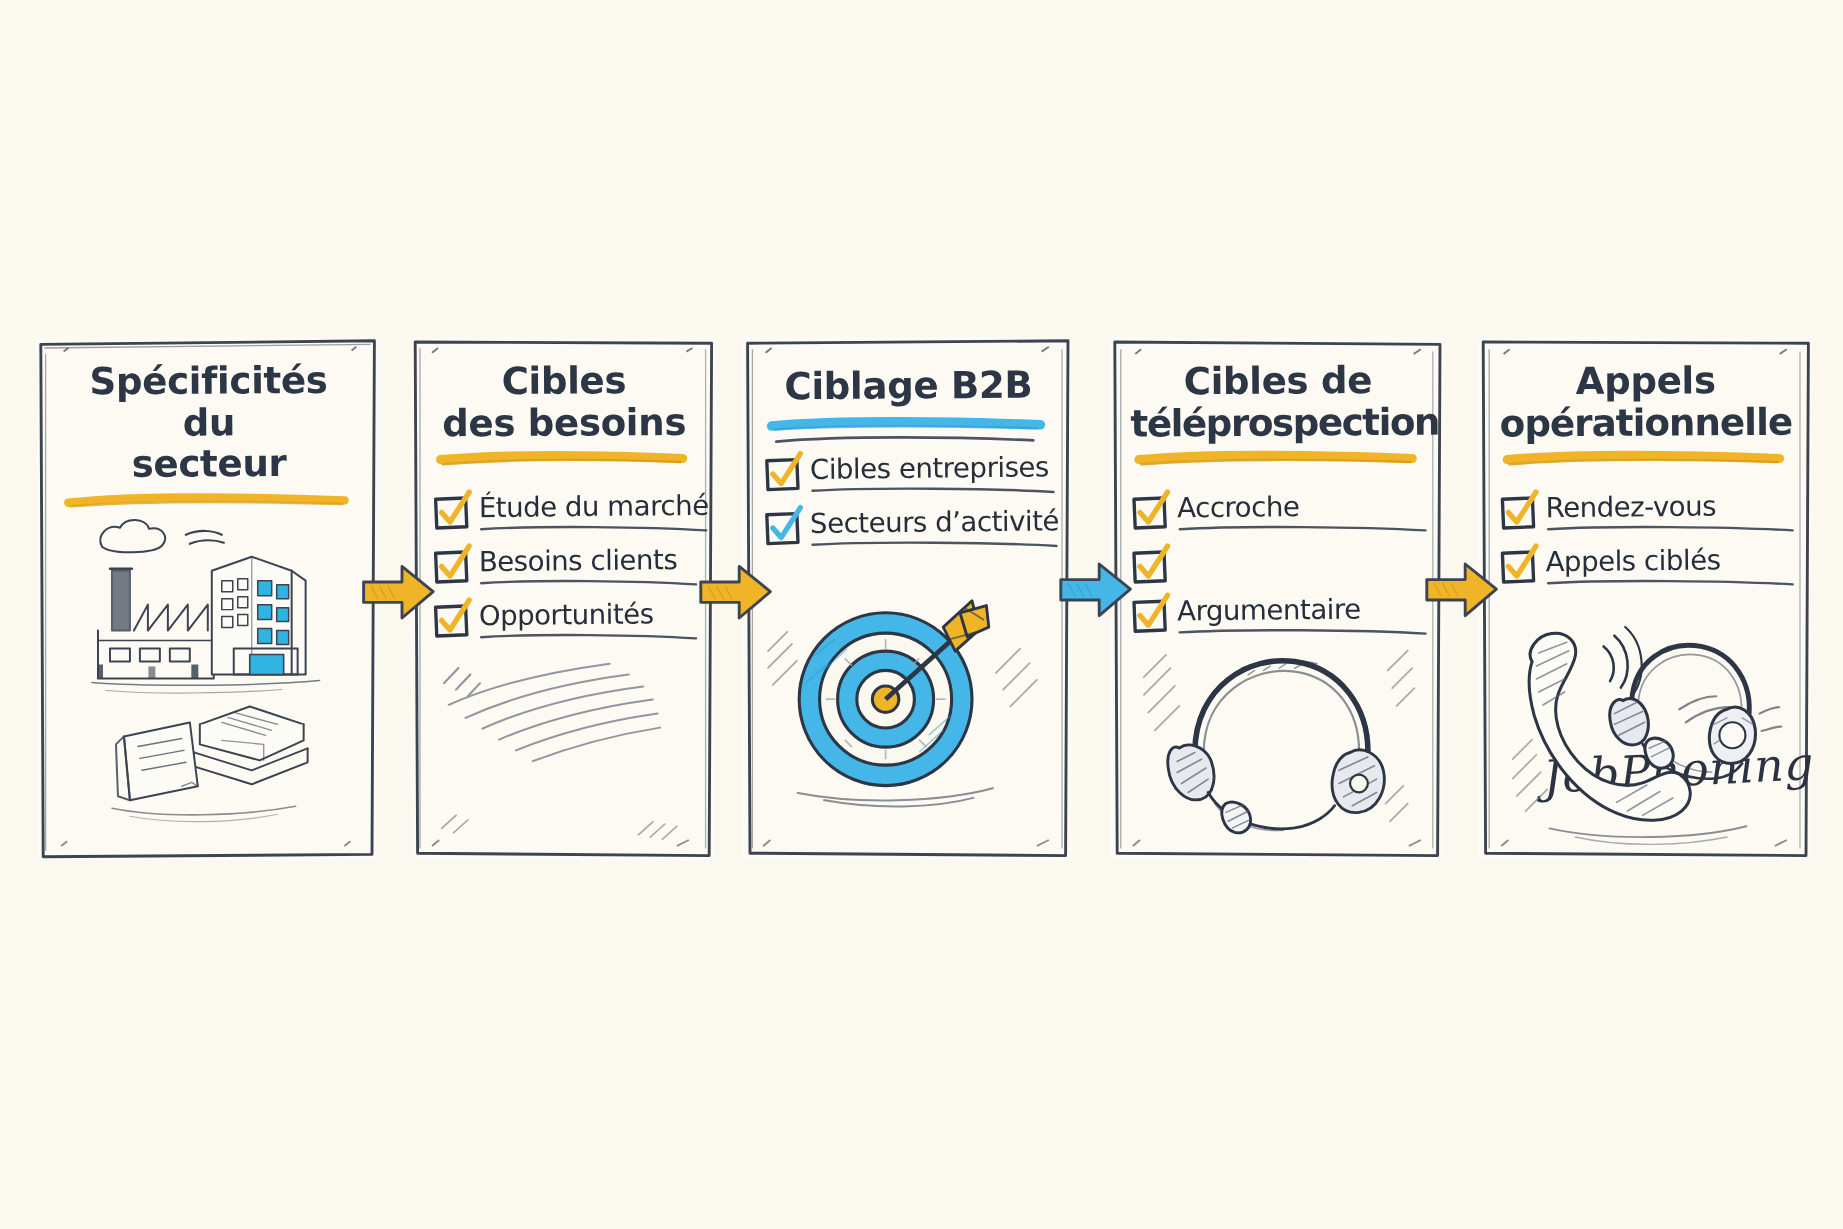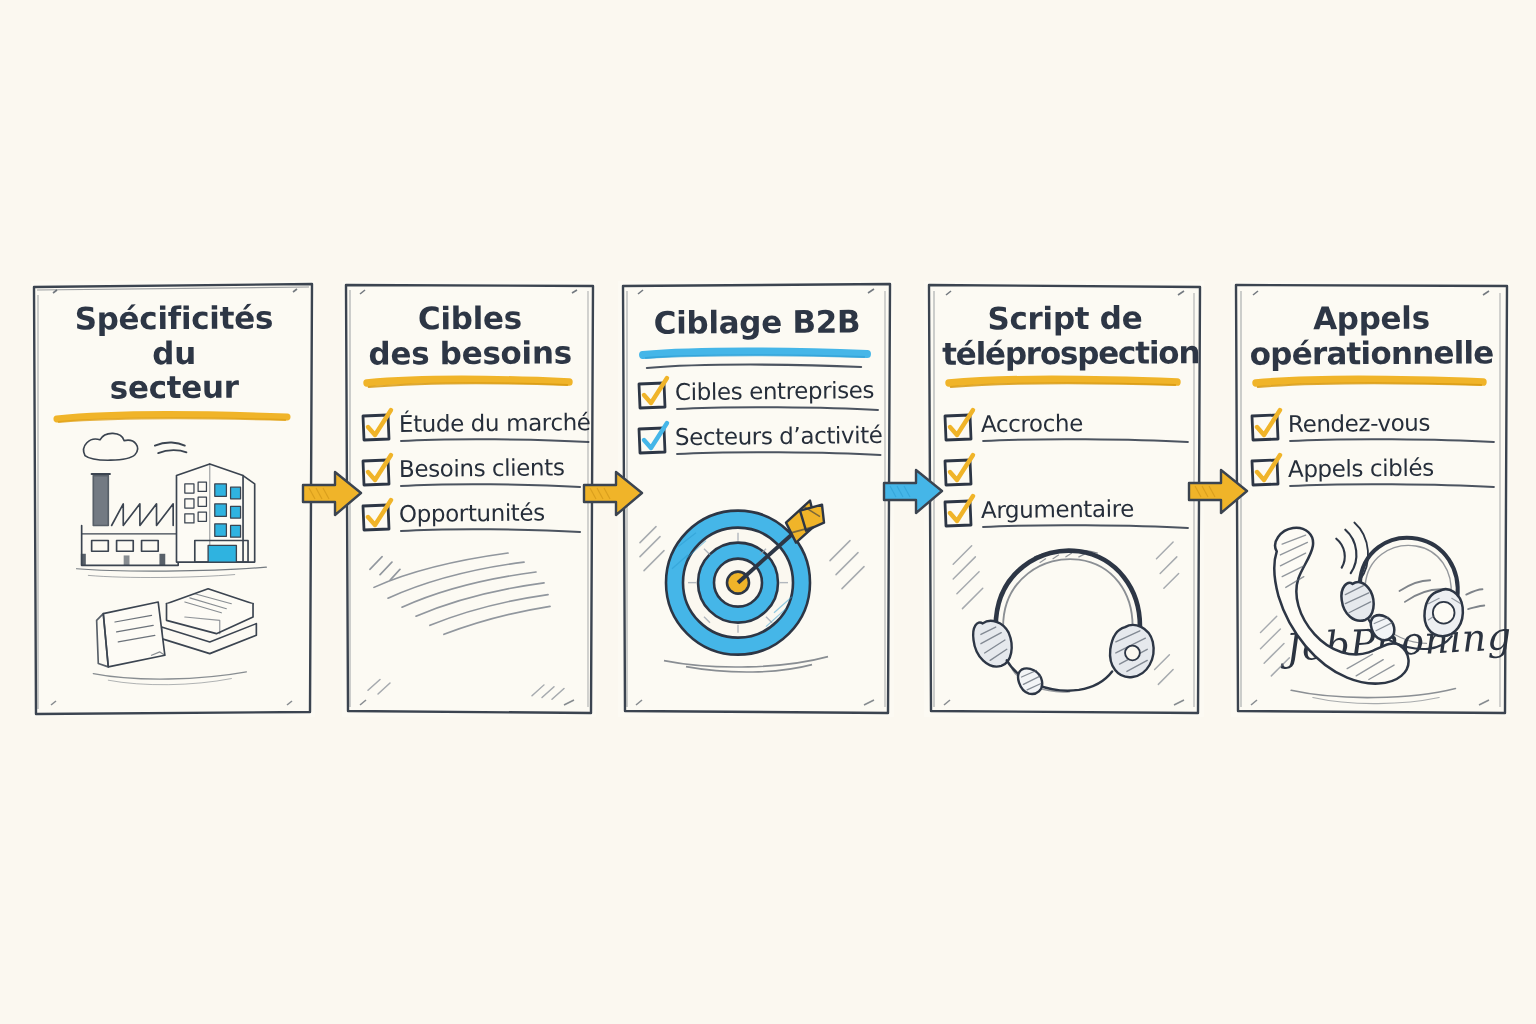--- a/index.html
+++ b/index.html
@@ -498,21 +498,21 @@
         <path d="M10,10 L10,426" stroke="#3B4450" stroke-width="1.1" fill="none" opacity="0.45"></path>
         <path d="M270,12 L270,426" stroke="#3B4450" stroke-width="1.1" fill="none" opacity="0.4"></path>
         <path d="M22,14 L27,10" stroke="#3B4450" stroke-width="1.6" opacity="0.7"></path>
         <path d="M254,14 L260,10" stroke="#3B4450" stroke-width="1.6" opacity="0.7"></path>
         <path d="M20,424 L26,419" stroke="#3B4450" stroke-width="1.6" opacity="0.6"></path>
         <path d="M250,424 L260,419" stroke="#3B4450" stroke-width="1.6" opacity="0.6"></path>
       </svg>
     </div>
     <div class="panel-inner">
       <div class="panel-title">
-        <span>Script de</span><br>
+        <span>Cibles de</span><br>
         <span style="letter-spacing:-1.2px;">téléprospection</span>
       </div>
       <div class="title-rule">
         <svg viewBox="0 0 248 14" preserveAspectRatio="none">
           <path d="M3,8 C60,3 160,4 245,7" stroke="#F0B429" stroke-width="7.5" fill="none" stroke-linecap="round"></path>
           <path d="M5,12 C70,7 170,8 243,10" stroke="#D89A12" stroke-width="2" fill="none" opacity="0.85" stroke-linecap="round"></path>
         </svg>
       </div>
 
       <div class="checklist">

